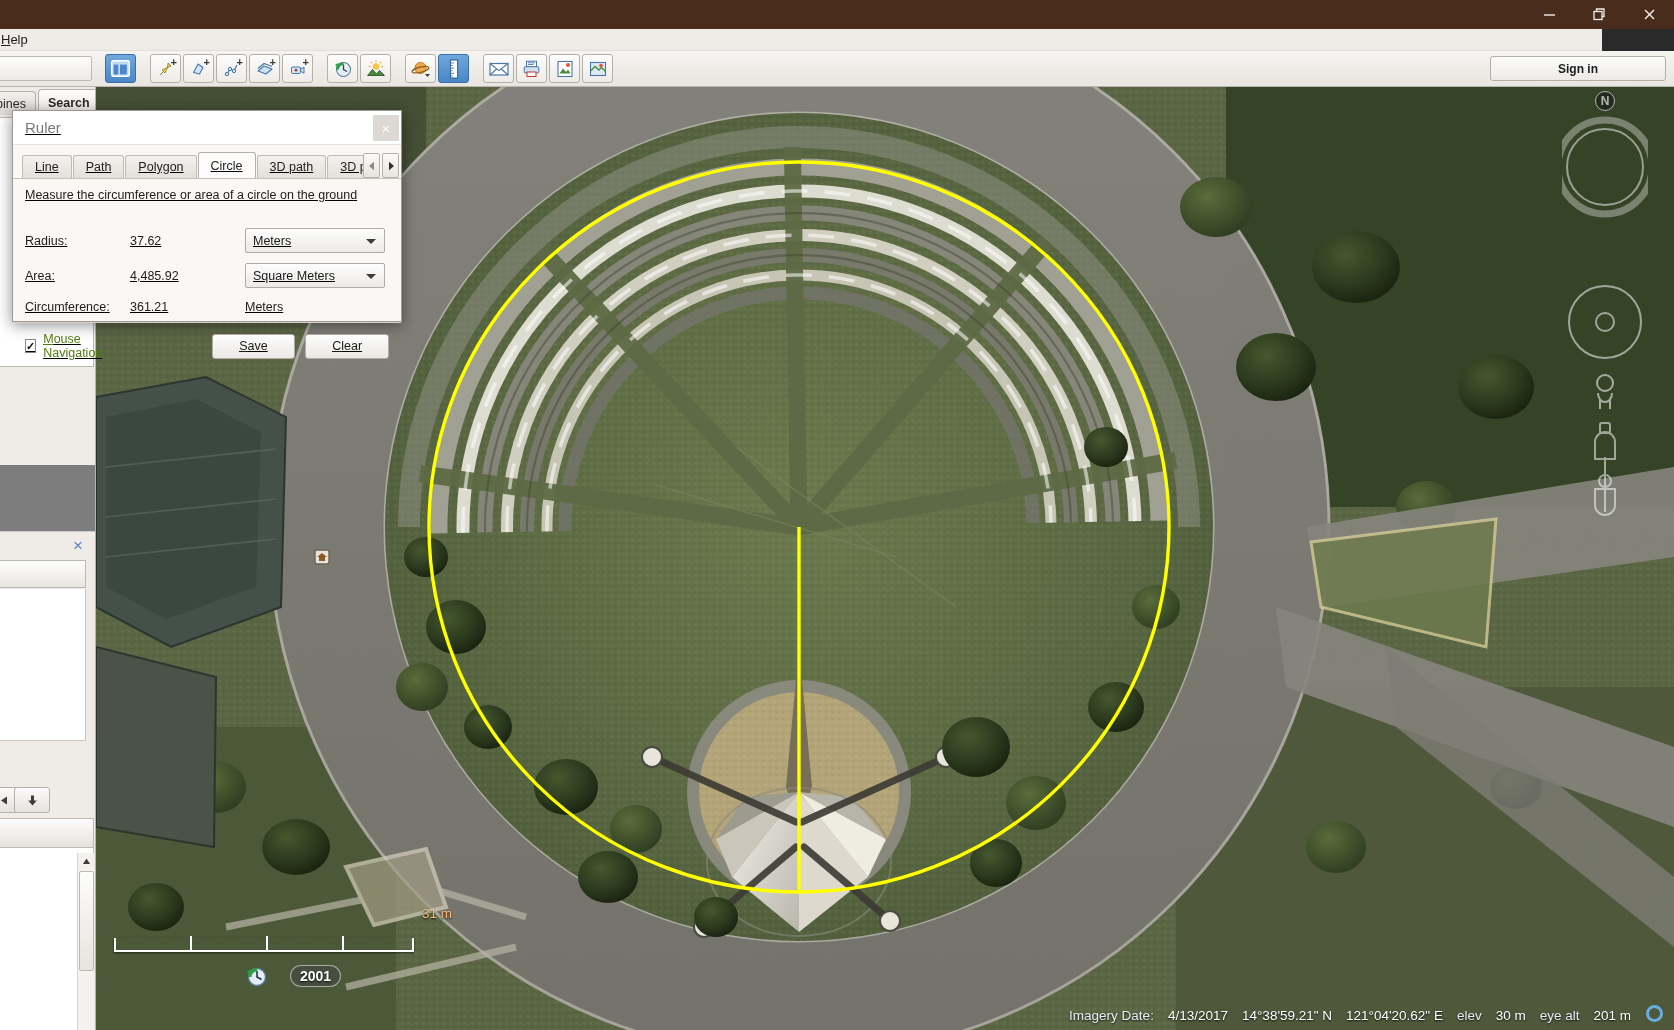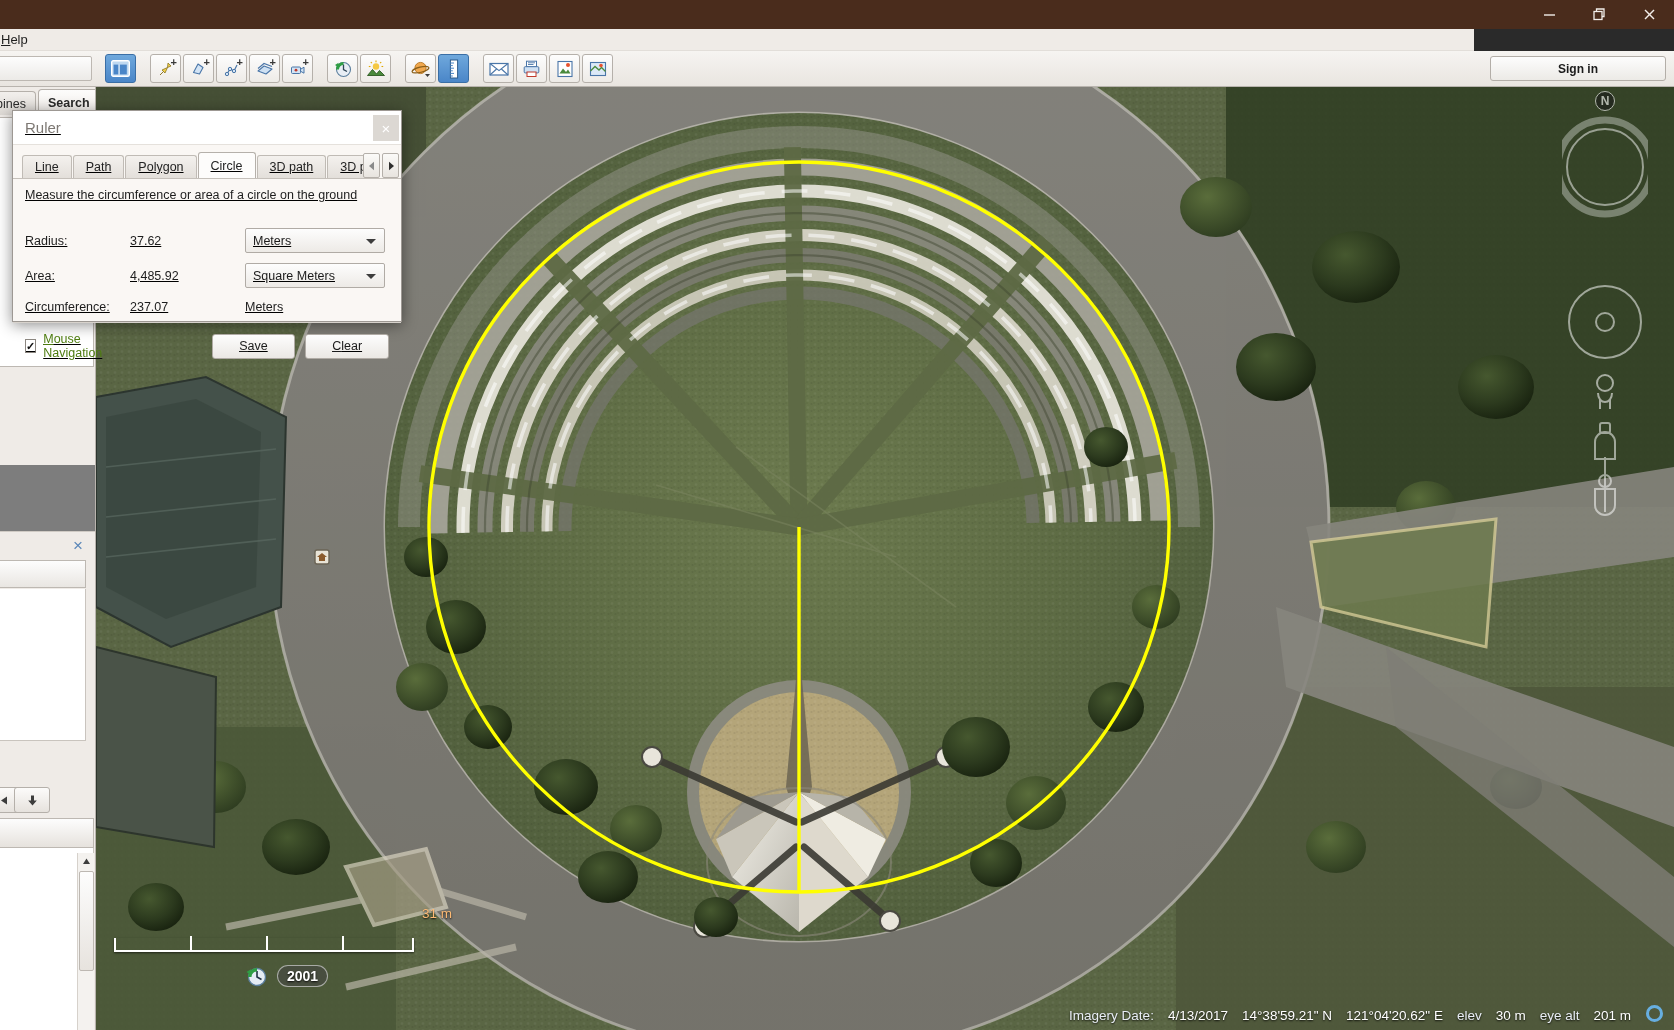--- a/index.html
+++ b/index.html
@@ -17,21 +17,21 @@
     background:#4a2c1c; display:flex; align-items:center; justify-content:flex-end;
   }
   .win-btn{
     width:50px; height:29px; display:flex; align-items:center; justify-content:center;
     color:#f2eeea; font-size:17px; line-height:1; cursor:pointer;
   }
   .win-btn svg{ display:block; }
 
   
   #menubar{
-    position:absolute; left:0; top:29px; width:1474px; height:22px;
+    position:absolute; left:0; top:29px; width:1602px; height:22px;
     background:#efebe7; border-bottom:1px solid #e2ded9;
   }
   #menu-help{
     position:absolute; left:-5px; top:2px; font-size:13px; color:#1e1e1e;
     padding:1px 6px; cursor:pointer;
   }
   #menu-help u{ text-decoration:underline; }
 
   
   #toolbar{
@@ -181,21 +181,21 @@
   }
   .scale-tick{
     position:absolute; bottom:0; width:2px; height:14px; background:#ffffff;
   }
 
   
   #hist-date{
     position:absolute; left:148px; bottom:42px; display:flex; align-items:center;
   }
   #hist-year{
-    margin-left:9px; padding:2px 9px;
+    margin-left:22px; padding:2px 9px;
     background:rgba(70,70,70,.55); border:1px solid rgba(220,220,220,.65);
     border-radius:11px; color:#ffffff; font-size:14px; font-weight:bold;
     text-shadow:0 1px 2px rgba(0,0,0,.9); cursor:pointer;
   }
 
   
   #navctl{
     position:absolute; right:26px; top:0px; width:86px; height:440px;
     opacity:.62;
   }
@@ -782,21 +782,21 @@
       <div class="r-label">Area:</div>
       <div class="r-value">4,485.92</div>
       <div class="r-select">
         <span>Square Meters</span>
         <span class="r-caret"></span>
       </div>
     </div>
 
     <div class="r-row" style="height:22px;margin-bottom:0;">
       <div class="r-label">Circumference:</div>
-      <div class="r-value">237.07</div>
+      <div class="r-value">361.21</div>
       <div class="r-unit">Meters</div>
     </div>
   </div>
 
   <div id="ruler-sep"></div>
 
   <div id="ruler-foot">
     <div id="chk-wrap">
       <div id="chk">✓</div>
       <div id="chk-label"><u>M</u><span>ouse Navigation</span></div>

